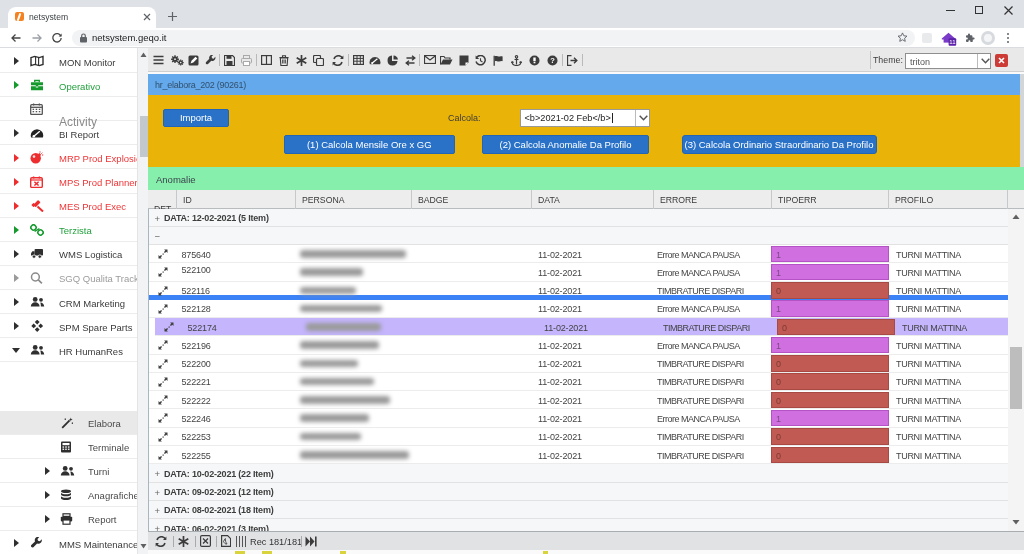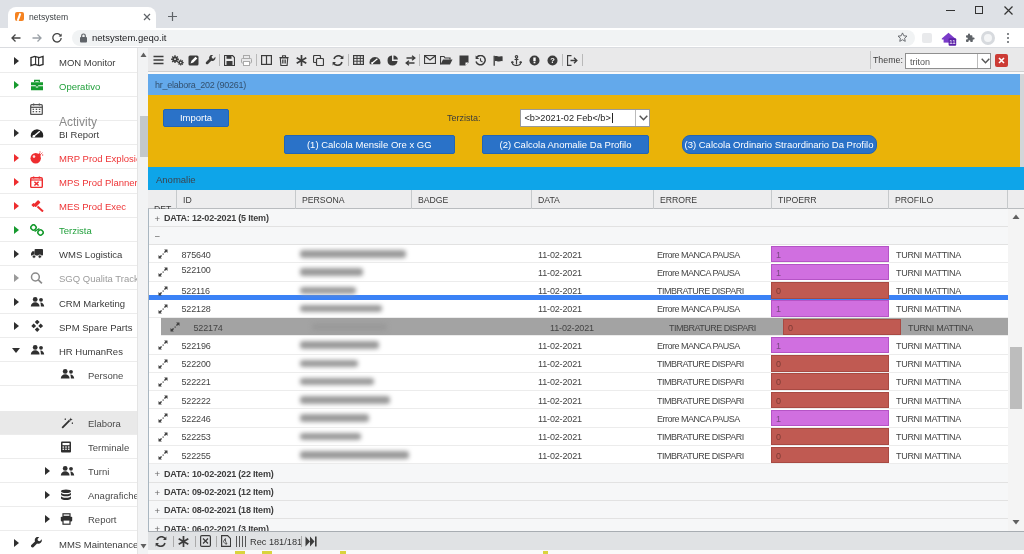--- a/index.html
+++ b/index.html
@@ -220,33 +220,20 @@
         <svg width="15" height="12" viewBox="0 0 15 12">
           <g fill="#2f2f2f">
             <circle cx="5.2" cy="3.4" r="2.4"></circle>
             <path d="M0.8 10.6c0-2.6 2-4.3 4.4-4.3s4.4 1.7 4.4 4.3z"></path>
             <circle cx="11" cy="3.8" r="1.9"></circle>
             <path d="M10.3 6.6c2.2.1 3.9 1.7 3.9 4h-3.3c0-1.6-.2-3-.6-4z"></path>
           </g>
         </svg>
       </span>
       <span style="position:absolute;left:59px;top:7.5px;font-size:9.5px;color:#3a3a3a;white-space:nowrap">HR HumanRes</span>
-    </div>
-    <div style="position:absolute;left:0;top:314.3px;width:137px;height:24.1px;border-bottom:1px solid #ececec">
-      <span style="position:absolute;left:60px;top:6px">
-        <svg width="15" height="12" viewBox="0 0 15 12">
-          <g fill="#2f2f2f">
-            <circle cx="5.2" cy="3.4" r="2.4"></circle>
-            <path d="M0.8 10.6c0-2.6 2-4.3 4.4-4.3s4.4 1.7 4.4 4.3z"></path>
-            <circle cx="11" cy="3.8" r="1.9"></circle>
-            <path d="M10.3 6.6c2.2.1 3.9 1.7 3.9 4h-3.3c0-1.6-.2-3-.6-4z"></path>
-          </g>
-        </svg>
-      </span>
-      <span style="position:absolute;left:88px;top:7.5px;font-size:9.5px;color:#4a4a4a;white-space:nowrap">Persone</span>
     </div>
     <div style="position:absolute;left:0;top:362.5px;width:137px;height:24.1px;background:#e9e9e9;border-bottom:1px solid #ececec">
       <span style="position:absolute;left:60px;top:6px">
         <svg width="14" height="12" viewBox="0 0 14 12">
           <path d="M2.2 10.8L9.6 3.4" stroke="#2f2f2f" stroke-width="1.8"></path>
           <path d="M10.8 0.6l0.5 1.4 1.4 0.5-1.4 0.5-0.5 1.4-0.5-1.4-1.4-0.5 1.4-0.5z" fill="#2f2f2f"></path>
           <path d="M5.3 1.6v1.2M4.7 2.2h1.2M12.4 5.6v1.2M11.8 6.2h1.2" stroke="#2f2f2f" stroke-width="0.9"></path>
         </svg>
       </span>
       <span style="position:absolute;left:88px;top:7.5px;font-size:9.5px;color:#4a4a4a;white-space:nowrap">Elabora</span>
@@ -508,36 +495,36 @@
         </svg>
       </div>
     </div>
 
   <div class="a" style="left:0;top:25.5px;width:872px;height:21.5px;background:#63a9eb">
     <div class="a" style="left:7px;top:6px;font-size:9px;letter-spacing:-0.25px;color:#33506e">hr_elabora_202 (90261)</div>
   </div>
 
   <div class="a" style="left:0;top:47px;width:872px;height:72px;background:#eab308">
     <div class="a" style="left:15px;top:13.5px;width:66px;height:18px;background:#2a72c8;border:1px solid #2265b5;border-radius:2px;color:#fff;font-size:9.5px;text-align:center;line-height:16px">Importa</div>
-    <div class="a" style="left:270.5px;top:18px;width:62px;font-size:9px;color:#3c3c3c;text-align:right">Terzista:</div>
+    <div class="a" style="left:270.5px;top:18px;width:62px;font-size:9px;color:#3c3c3c;text-align:right">Calcola:</div>
     <div class="a" style="left:371.5px;top:13.5px;width:130px;height:18px;background:#fff;border:1px solid #999">
       <div class="a" style="left:4px;top:3.5px;font-size:9.2px;color:#222;white-space:nowrap">&lt;b&gt;2021-02 Feb&lt;/b&gt;<span style="display:inline-block;width:1.4px;height:10px;background:#222;vertical-align:-2px;margin-left:1px"></span></div>
       <div class="a" style="left:114px;top:0;width:1px;height:16px;background:#bbb"></div>
       <svg class="a" style="left:118px;top:5.5px" width="9" height="6" viewBox="0 0 9 6">
           <path d="M0.7 0.7L4.5 4.7 8.3 0.7" stroke="#555" stroke-width="1.5" fill="none"></path>
         </svg>
     </div>
     <div class="a" style="left:135.5px;top:40px;width:171.5px;height:18.5px;background:#2a72c8;border:1px solid #2265b5;border-radius:2px;color:#fff;font-size:9.5px;text-align:center;line-height:17px">(1) Calcola Mensile Ore x GG</div>
     <div class="a" style="left:334px;top:40px;width:167px;height:18.5px;background:#2a72c8;border:1px solid #2265b5;border-radius:2px;color:#fff;font-size:9.5px;text-align:center;line-height:17px">(2) Calcola Anomalie Da Profilo</div>
-    <div class="a" style="left:533.5px;top:40px;width:195px;height:18.5px;background:#2a72c8;border:1px solid #2265b5;border-radius:8px;color:#fff;font-size:9.5px;text-align:center;line-height:17px">(3) Calcola Ordinario Straordinario Da Profilo</div>
+    <div class="a" style="left:533.5px;top:40px;width:195px;height:18.5px;background:#2a72c8;border:1px solid #2265b5;border-radius:3px;color:#fff;font-size:9.5px;text-align:center;line-height:17px">(3) Calcola Ordinario Straordinario Da Profilo</div>
   </div>
 
   <div class="a" style="left:872px;top:25.5px;width:4px;height:93.5px;background:#d3d6d9"></div>
 
-  <div class="a" style="left:0;top:119px;width:876px;height:23px;background:#0ea5e9">
+  <div class="a" style="left:0;top:119px;width:876px;height:23px;background:#86efac">
     <div class="a" style="left:8px;top:6.5px;font-size:9.5px;color:#3d434d">Anomalie</div>
   </div>
 
   <div id="colhead" class="a" style="left:0;top:142px;width:876px;height:18.5px;background:#ededee;border-bottom:1px solid #b9bcbf;font-size:8.7px;color:#3a3a3a">
       <div style="position:absolute;left:0px;top:0;width:29px;height:18.5px;border-right:1px solid #c6c9cb">
         <span style="position:absolute;left:6px;top:14px">DET</span>
       </div>
       <div style="position:absolute;left:29px;top:0;width:119px;height:18.5px;border-right:1px solid #c6c9cb">
         <span style="position:absolute;left:6px;top:4.5px">ID</span>
       </div>
@@ -639,21 +626,21 @@
         </span>
         <span style="position:absolute;left:32.5px;top:4.5px;letter-spacing:-0.15px">522128</span>
         <div style="position:absolute;left:151px;top:5px;width:82px;height:7.5px;background:#9a9a9a;border-radius:3px;filter:blur(2.2px)"></div>
         <span style="position:absolute;left:389px;top:4.5px;letter-spacing:-0.15px">11-02-2021</span>
         <span style="position:absolute;left:508px;top:4.5px;letter-spacing:-0.5px">Errore MANCA PAUSA</span>
         <div style="position:absolute;left:622px;top:0.5px;width:118px;height:16.5px;background:#d06fe0;border:1px solid #b553c6">
           <span style="position:absolute;left:4px;top:3px;color:#7c4a84">1</span>
         </div>
         <span style="position:absolute;left:747px;top:4.5px;letter-spacing:-0.3px">TURNI MATTINA</span>
       </div>
-      <div style="position:absolute;left:12px;top:109.62px;width:860px;height:18.27px;background:#a3a3a3;border-bottom:1px solid #ececec">
+      <div style="position:absolute;left:6px;top:109.62px;width:860px;height:18.27px;background:#c4b5fd;border-bottom:1px solid #ececec">
         <span style="position:absolute;left:9px;top:4px">
           <svg width="10" height="10" viewBox="0 0 10 10">
             <g fill="#3f3f3f">
               <path d="M9.5 0.5v3.4L8.3 2.7 6.9 4.1 5.9 3.1 7.3 1.7 6.1 0.5z"></path>
               <path d="M0.5 9.5V6.1L1.7 7.3 3.1 5.9 4.1 6.9 2.7 8.3 3.9 9.5z"></path>
               <rect x="4.5" y="4.5" width="1.2" height="1.2" transform="rotate(45 5.1 5.1)"></rect>
             </g>
           </svg>
         </span>
         <span style="position:absolute;left:32.5px;top:4.5px;letter-spacing:-0.15px">522174</span>

